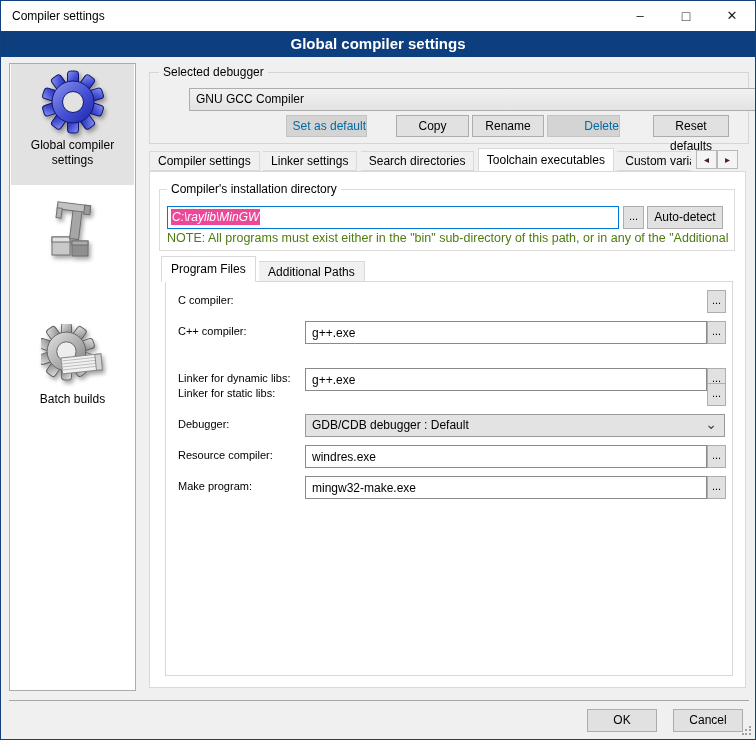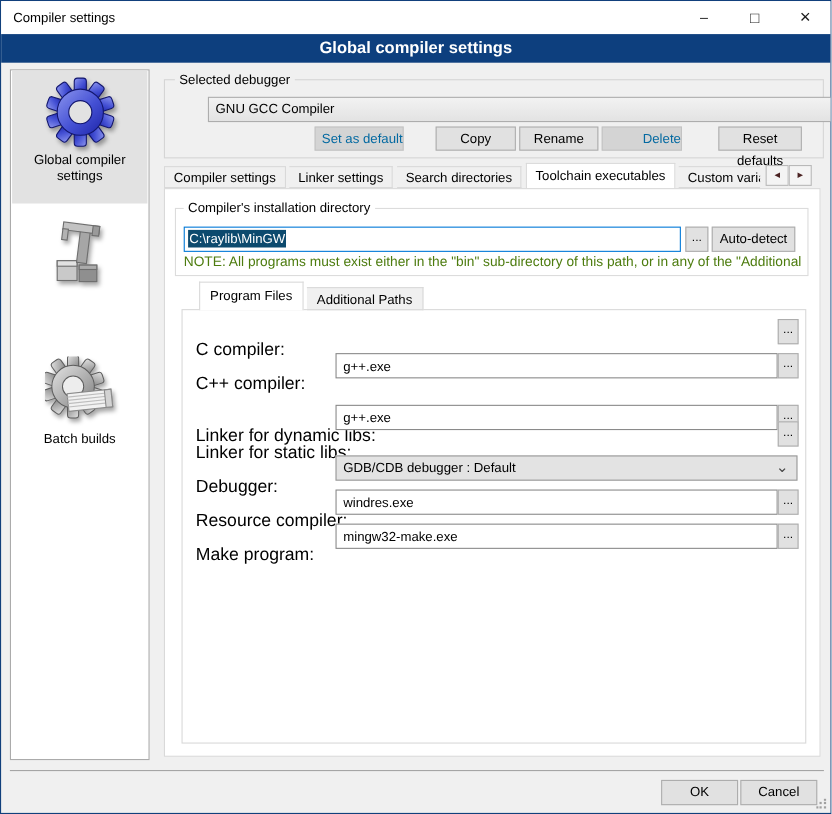--- a/index.html
+++ b/index.html
@@ -58,36 +58,36 @@
   .tabspin { position:absolute; top:149px; width:21px; height:19px; background:#f4f4f4;
              border:1px solid #b9b9b9; text-align:center; line-height:17px; font-size:10px; color:#4a2222; }
 
   
   .tabpanel { position:absolute; left:148px; top:170px; width:597px; height:517px;
               background:#ffffff; border:1px solid #d9d9d9; z-index:1; }
 
   
   .path-field { position:absolute; left:166px; top:205px; width:452px; height:23px;
                 background:#ffffff; border:1px solid #0078d7; line-height:21px; padding-left:3px; }
-  .path-field .seltext { background:#0c4a6e; color:#ffffff; font-size:12px; padding:1px 1px; }
+  .path-field .seltext { background:#ec4899; color:#ffffff; font-size:12px; padding:1px 1px;font-style:italic; }
   .note { position:absolute; left:166px; top:230px; width:564px; font-size:12.5px; color:#4d7c0f;
           white-space:nowrap; overflow:hidden; }
 
-  .subtabrow { position:absolute; left:180px; top:255px; height:26px; white-space:nowrap; z-index:3;text-align:center; }
+  .subtabrow { position:absolute; left:160px; top:255px; height:26px; white-space:nowrap; z-index:3;text-align:center; }
   .subtab { display:inline-block; vertical-align:bottom; height:21px; background:#f0f0f0;
             border:1px solid #d9d9d9; border-left-width:0; padding:0 9px; line-height:20px; }
   .subtab:first-child { border-left-width:1px; }
   .subtab.active { height:26px; background:#ffffff; border-left-width:1px; border-bottom:none;
                    line-height:24px; }
   .subpanel { position:absolute; left:164px; top:280px; width:568px; height:395px;
               background:#ffffff; border:1px solid #d9d9d9; z-index:2; }
 
   
   .frow { position:absolute; left:0; width:568px; height:23px; }
-  .frow .flabel { position:absolute; left:12px; top:20px; font-size:16px; }
+  .frow .flabel { position:absolute; left:12px; top:4px; font-size:11px; }
   .frow .finput { position:absolute; left:139px; top:0; width:402px; height:23px;
                   border:1px solid #8a8a8a; background:#fff; font-family:"Liberation Sans",sans-serif;
                   font-size:12px; padding-left:6px; }
   .frow .fbrowse { position:absolute; left:541px; top:0; width:19px; height:23px; background:#e1e1e1;
                    border:1px solid #adadad; text-align:center; line-height:18px; font-size:11px; }
   .frow .fcombo { left:139px; top:0; width:420px; }
 
   .browse-sm { position:absolute; width:21px; height:23px; background:#e1e1e1; border:1px solid #adadad;
                text-align:center; line-height:18px; font-size:11px; }
 
@@ -267,21 +267,21 @@
 
     <div class="frow" style="top:194px;">
       <span class="flabel">Make program:</span>
       <input class="finput" value="mingw32-make.exe" style="">
       <div class="fbrowse">...</div>
     </div>
 
   </div>
 
   <div class="divider"></div>
-  <div class="btn footer-btn" style="left:600px;">OK</div>
+  <div class="btn footer-btn" style="left:586px;">OK</div>
   <div class="btn footer-btn" style="left:672px;">Cancel</div>
 
   <svg class="grip" width="10" height="10">
     <g fill="#a0a0a0">
       <rect x="7" y="7" width="2" height="2"></rect>
         <rect x="7" y="3" width="2" height="2"></rect>
       <rect x="3" y="7" width="2" height="2"></rect>
         <rect x="7" y="0" width="2" height="2"></rect>
       <rect x="0" y="7" width="2" height="2"></rect>
         <rect x="3" y="3" width="2" height="2"></rect>

